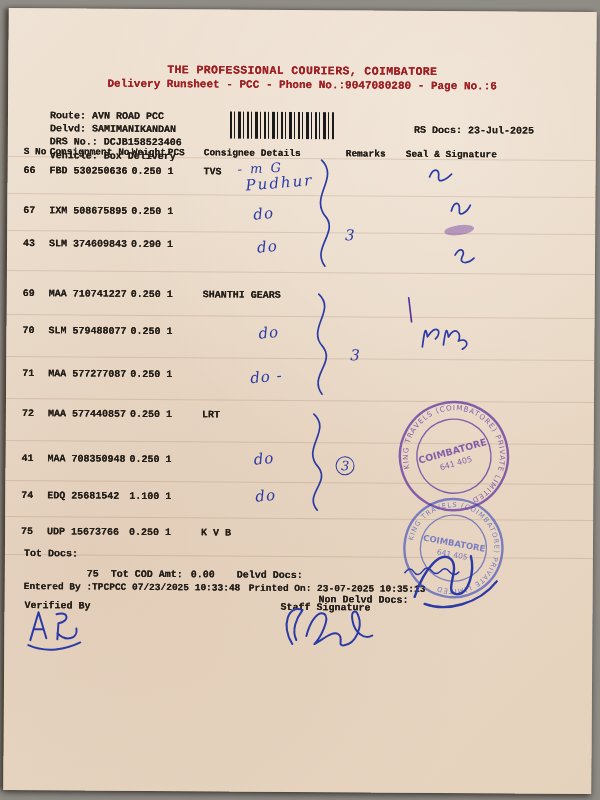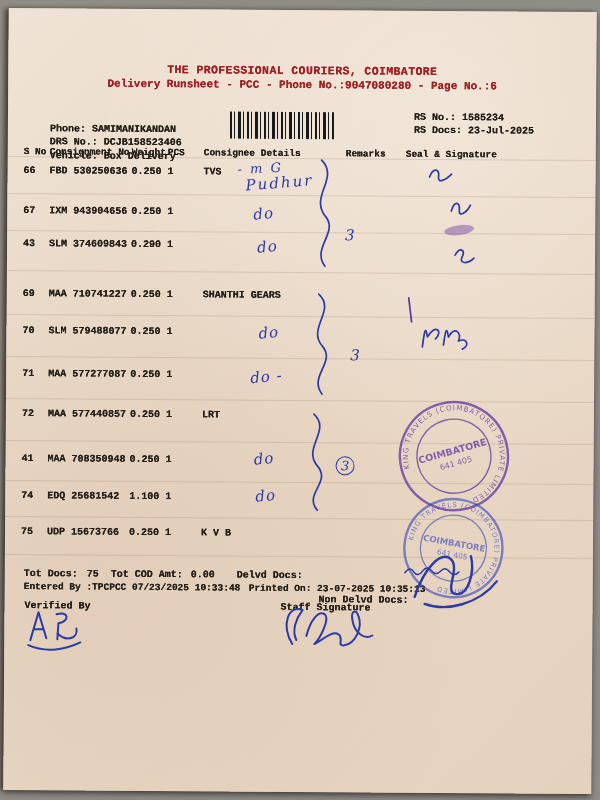--- a/index.html
+++ b/index.html
@@ -66,31 +66,31 @@
   <div class="rule" style="top:348px"></div>
   <div class="rule" style="top:390px"></div>
   <div class="rule" style="top:432px"></div>
   <div class="rule" style="top:472px"></div>
   <div class="rule" style="top:508px"></div>
   <div class="rule" style="top:546px"></div>
 
   <div class="redline hline1">THE PROFESSIONAL COURIERS, COIMBATORE</div>
   <div class="redline hline2">Delivery Runsheet - PCC - Phone No.:9047080280 - Page No.:6</div>
 
+  <div class="pt" style="left:18px;top:91px">
+    <span class="lbl">Route:</span><span>AVN ROAD PCC</span>
+  </div>
   <div class="pt" style="left:18px;top:104px">
-    <span class="lbl">Phone:</span><span>SAMIMANIKANDAN</span>
+    <span class="lbl">Delvd:</span><span>SAMIMANIKANDAN</span>
   </div>
   <div class="pt" style="left:18px;top:117px">
     <span class="lbl">DRS No.:</span><span>DCJB158523406</span>
   </div>
   <div class="pt" style="left:18px;top:131px">
     <span class="lbl">Vehicle:</span><span>Box Delivery</span>
-  </div>
-  <div class="pt" style="left:382px;top:90px">
-    <span class="lbl">RS No.:</span><span>1585234</span>
   </div>
   <div class="pt" style="left:382px;top:103px">
     <span class="lbl">RS Docs:</span><span>23-Jul-2025</span>
   </div>
 
   <div class="barcode"></div>
 
   <div class="thead">
     <span class="pt c1">S No</span>
     <span class="pt c2">Consignment No</span>
@@ -103,21 +103,21 @@
 
   <div class="trow" style="top:157px">
     <span class="pt c1">66</span>
     <span class="pt c2">FBD 530250636</span>
     <span class="pt c3">0.250</span>
     <span class="pt c4">1</span>
     <span class="pt c5">TVS</span>
   </div>
   <div class="trow" style="top:197px">
     <span class="pt c1">67</span>
-    <span class="pt c2">IXM 943904656</span>
+    <span class="pt c2">IXM 508675895</span>
     <span class="pt c3">0.250</span>
     <span class="pt c4">1</span>
     <span class="pt c5"></span>
   </div>
   <div class="trow" style="top:230px">
     <span class="pt c1">43</span>
     <span class="pt c2">SLM 374609843</span>
     <span class="pt c3">0.290</span>
     <span class="pt c4">1</span>
     <span class="pt c5"></span>
@@ -165,21 +165,21 @@
     <span class="pt c5"></span>
   </div>
   <div class="trow" style="top:518px">
     <span class="pt c1">75</span>
     <span class="pt c2">UDP 15673766</span>
     <span class="pt c3">0.250</span>
     <span class="pt c4">1</span>
     <span class="pt c5">K V B</span>
   </div>
 
-  <span class="pt" style="left:19px;top:560px">Tot Docs:</span>
+  <span class="pt" style="left:19px;top:540px">Tot Docs:</span>
   <span class="pt" style="left:82px;top:560px">75</span>
   <span class="pt" style="left:106px;top:560px">Tot COD Amt:</span>
   <span class="pt" style="left:186px;top:560px">0.00</span>
   <span class="pt" style="left:232px;top:560px">Delvd Docs:</span>
   <span class="pt" style="left:314px;top:584px">Non Delvd Docs:</span>
   <span class="pt" style="left:19px;top:573px;font-size:9.5px">Entered By :TPCPCC 07/23/2025 10:33:48</span>
   <span class="pt" style="left:244px;top:573px;font-size:9.5px">Printed On: 23-07-2025 10:35:13</span>
   <span class="pt" style="left:20px;top:592px">Verified By</span>
   <span class="pt" style="left:276px;top:592px">Staff Signature</span>
 

